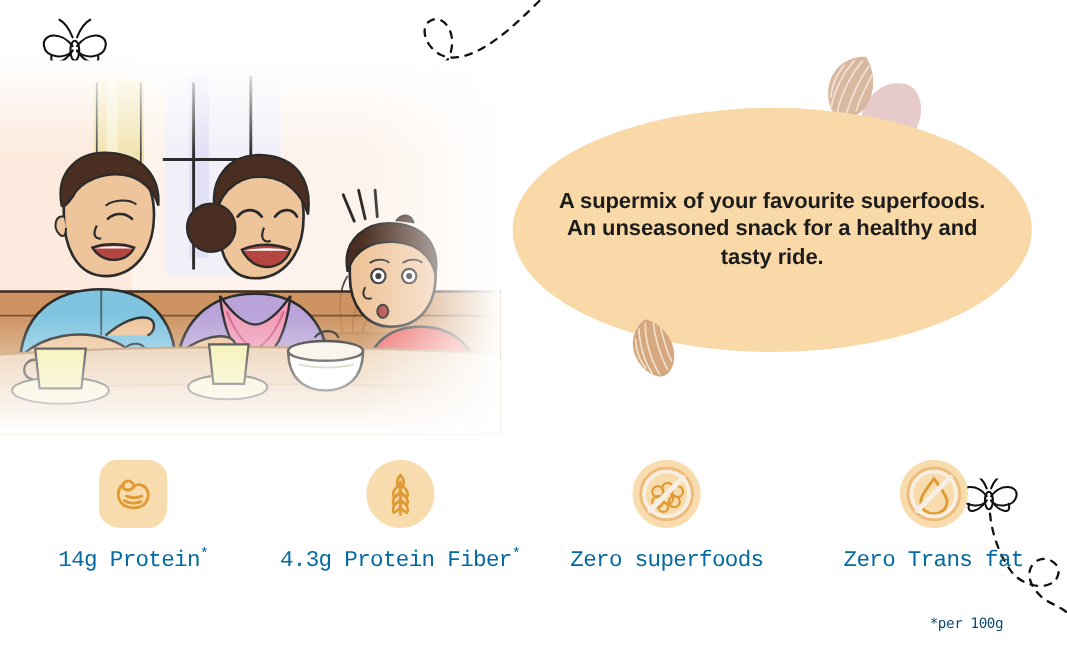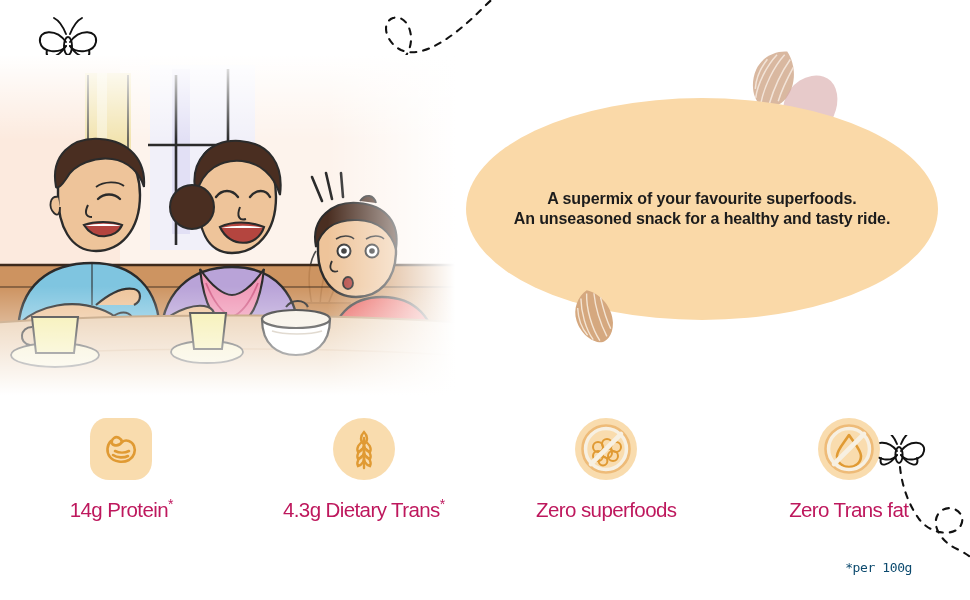--- a/index.html
+++ b/index.html
@@ -28,21 +28,21 @@
     position: absolute; left: 466px; top: 98px;
     width: 472px; height: 222px;
     background: #fad9a8;
     border-radius: 50% 50% 50% 50% / 50% 50% 50% 50%;
     display: flex; align-items: center; justify-content: center;
     z-index: 4;
   }
   #callout-text {
     text-align: center;
     color: #1c1c1c;
-    font-size: 16px;
+    font-size: 20px;
     font-weight: bold;
     line-height: 1.27;
     letter-spacing: -0.1px;
     white-space: pre-line;
     padding: 0 34px;
   }
 
   
   .almond { position: absolute; z-index: 3; }
   #almond-top   { left: 752px; top: 48px;  width: 46px; height: 62px; transform: rotate(24deg); }
@@ -63,22 +63,22 @@
   .feature { flex: 1 1 0; display: flex; flex-direction: column; align-items: center; }
   .badge {
     width: 62px; height: 62px;
     display: flex; align-items: center; justify-content: center;
   }
   .badge.sq { background: #f9dcae; border-radius: 26% 30% 27% 31% / 30% 26% 31% 27%; }
   .badge.rd { background: #f9dcae; border-radius: 50%; }
   .badge svg { display: block; }
   .feature-label {
     margin-top: 16px;
-    color: #be185d;
-    font-family: Liberation Sans, sans-serif;
+    color: #0369a1;
+    font-family: Liberation Mono, monospace;
     font-size: 20.5px;
     letter-spacing: -0.6px;
     white-space: nowrap;
     font-weight: 400;
   }
   .feature-label .star { font-size: 14px; vertical-align: super; }
 
   #footnote {
     position: absolute; right: 58px; top: 560px;
     color: #0c4a6e;
@@ -315,21 +315,21 @@
             <path d="M19 4 C15 8 15 13 19 16 C23 13 23 8 19 4 Z"></path>
             <path d="M19 13 C14 15 11 20 13 24 C17 23 20 19 19 13 Z"></path>
             <path d="M19 13 C24 15 27 20 25 24 C21 23 18 19 19 13 Z"></path>
             <path d="M19 20 C14 22 11 27 13 31 C17 30 20 26 19 20 Z"></path>
             <path d="M19 20 C24 22 27 27 25 31 C21 30 18 26 19 20 Z"></path>
             <path d="M19 27 C14 29 11 34 13 38 C17 37 20 33 19 27 Z"></path>
             <path d="M19 27 C24 29 27 34 25 38 C21 37 18 33 19 27 Z"></path>
           </g>
         </svg>
       </div>
-      <div class="feature-label"><span>4.3g Dietary Trans</span><span class="star">*</span></div>
+      <div class="feature-label"><span>4.3g Protein Fiber</span><span class="star">*</span></div>
     </div>
 
     <div class="feature">
       <div class="badge rd">
         <svg width="52" height="52" viewBox="0 0 52 52">
           <g fill="none" stroke="#e09a33" stroke-width="2">
             <circle cx="18" cy="24" r="5"></circle>
               <circle cx="27" cy="21" r="5"></circle>
               <circle cx="36" cy="24" r="5"></circle>
             <circle cx="18" cy="33" r="5"></circle>

